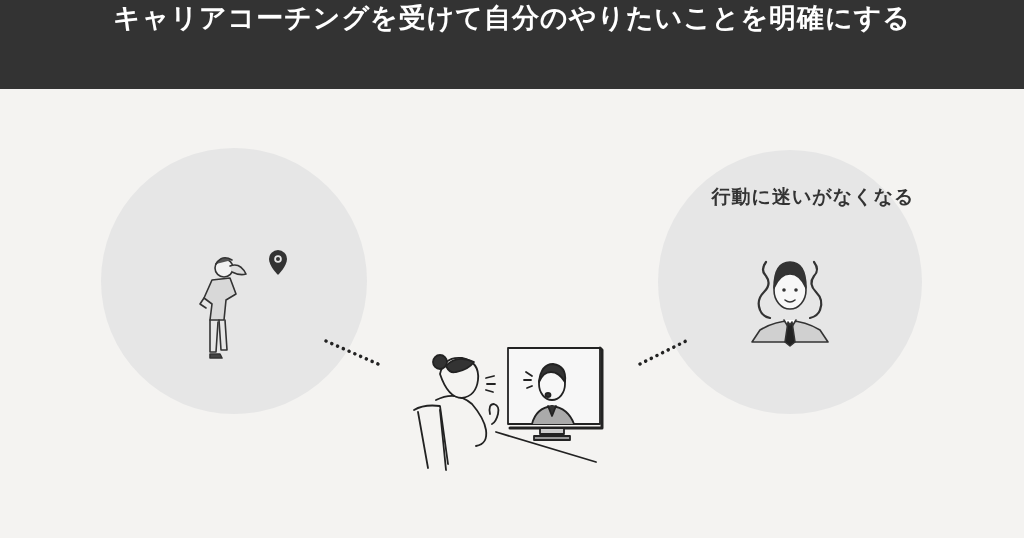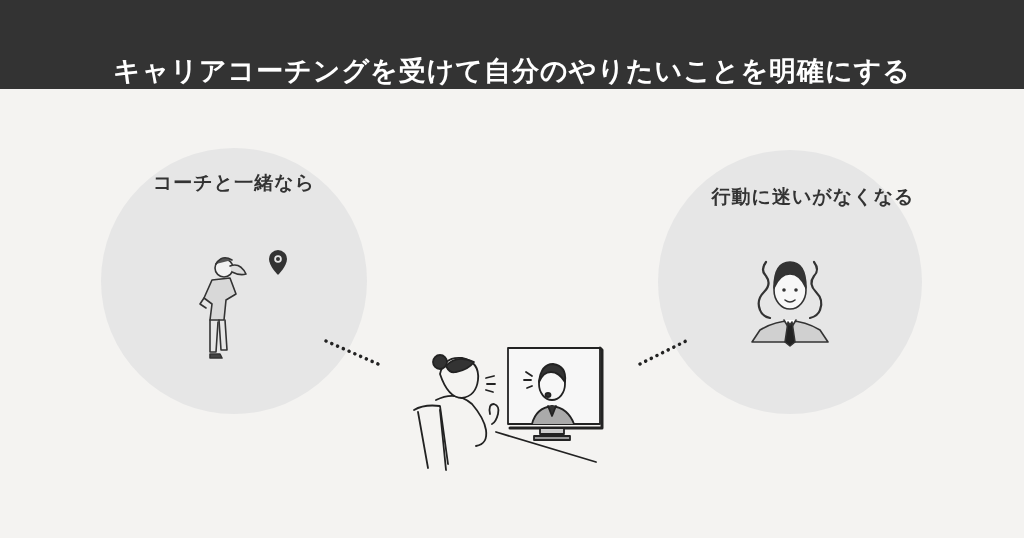--- a/index.html
+++ b/index.html
@@ -1,40 +1,39 @@
 <!DOCTYPE html>
 <html><head>
 <meta charset="utf-8">
 <style>
   * { margin:0; padding:0; box-sizing:border-box; }
   html, body { width:1024px; height:538px; overflow:hidden; background:#f4f3f1; }
   body { position:relative; font-family:"DejaVu Sans", "Liberation Sans", sans-serif; }
   .header { position:absolute; left:0; top:0; width:1024px; height:89px; background:#333333;
-    display:flex; align-items:flex-end; justify-content:center; }
+    display:flex; align-items:flex-start; justify-content:center; }
   .header h1 { color:#ffffff; font-size:27px; font-weight:bold; letter-spacing:1px; }
   .circle { position:absolute; border-radius:50%; background:#e6e6e6; }
   .c-left { left:101px; top:148px; width:266px; height:266px; }
   .c-right { left:658px; top:150px; width:264px; height:264px; }
   .caption { position:absolute; color:#333; font-weight:bold; font-size:19px; text-align:center; line-height:28px; letter-spacing:1px; }
   .cap-left { left:101px; width:266px; top:168px; }
   .cap-right { left:681px; width:264px; top:182px; }
   svg.art { position:absolute; left:0; top:0; }
 </style>
 </head>
 <body>
 
 <div class="header">
   <h1>キャリアコーチングを受けて自分のやりたいことを明確にする</h1>
 </div>
 
 <div class="circle c-left"></div>
 <div class="circle c-right"></div>
 
 <div class="caption cap-left">
-  <div>コーチと一緒なら</div>
 </div>
 <div class="caption cap-right">
   <div>行動に迷いがなくなる</div>
 </div>
 
 <svg class="art" width="1024" height="538" viewBox="0 0 1024 538">
 
   <line x1="326" y1="341" x2="378" y2="364" stroke="#222" stroke-width="3.5" stroke-linecap="round" stroke-dasharray="0.1 6.2"></line>
   <line x1="640" y1="364" x2="690" y2="339" stroke="#222" stroke-width="3.5" stroke-linecap="round" stroke-dasharray="0.1 6.2"></line>
 

